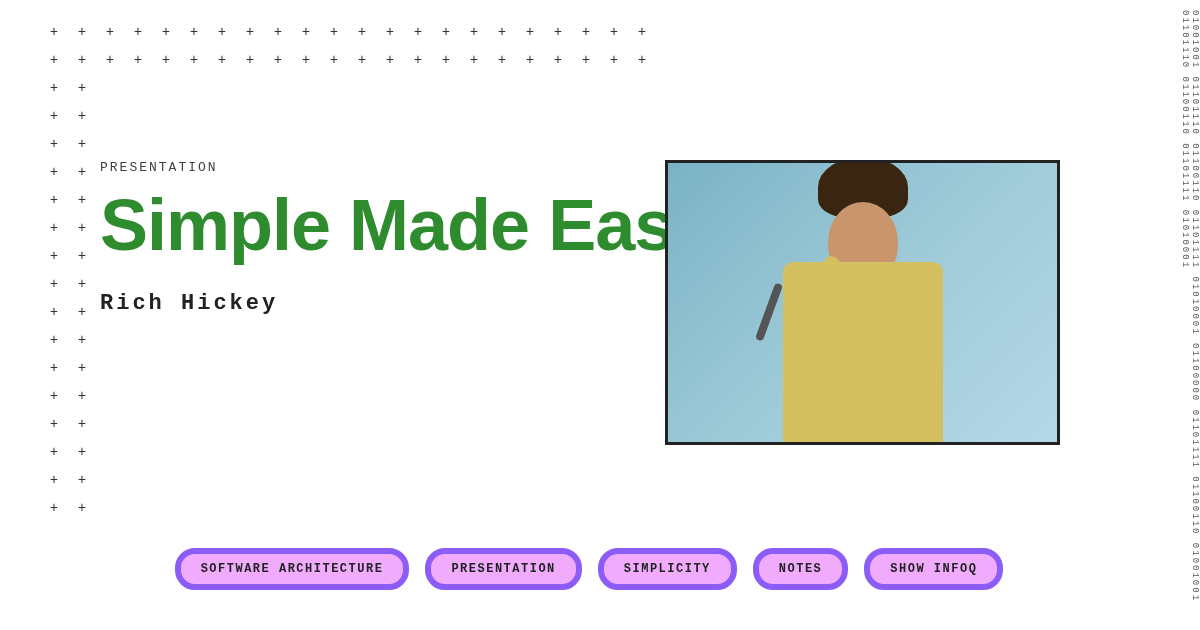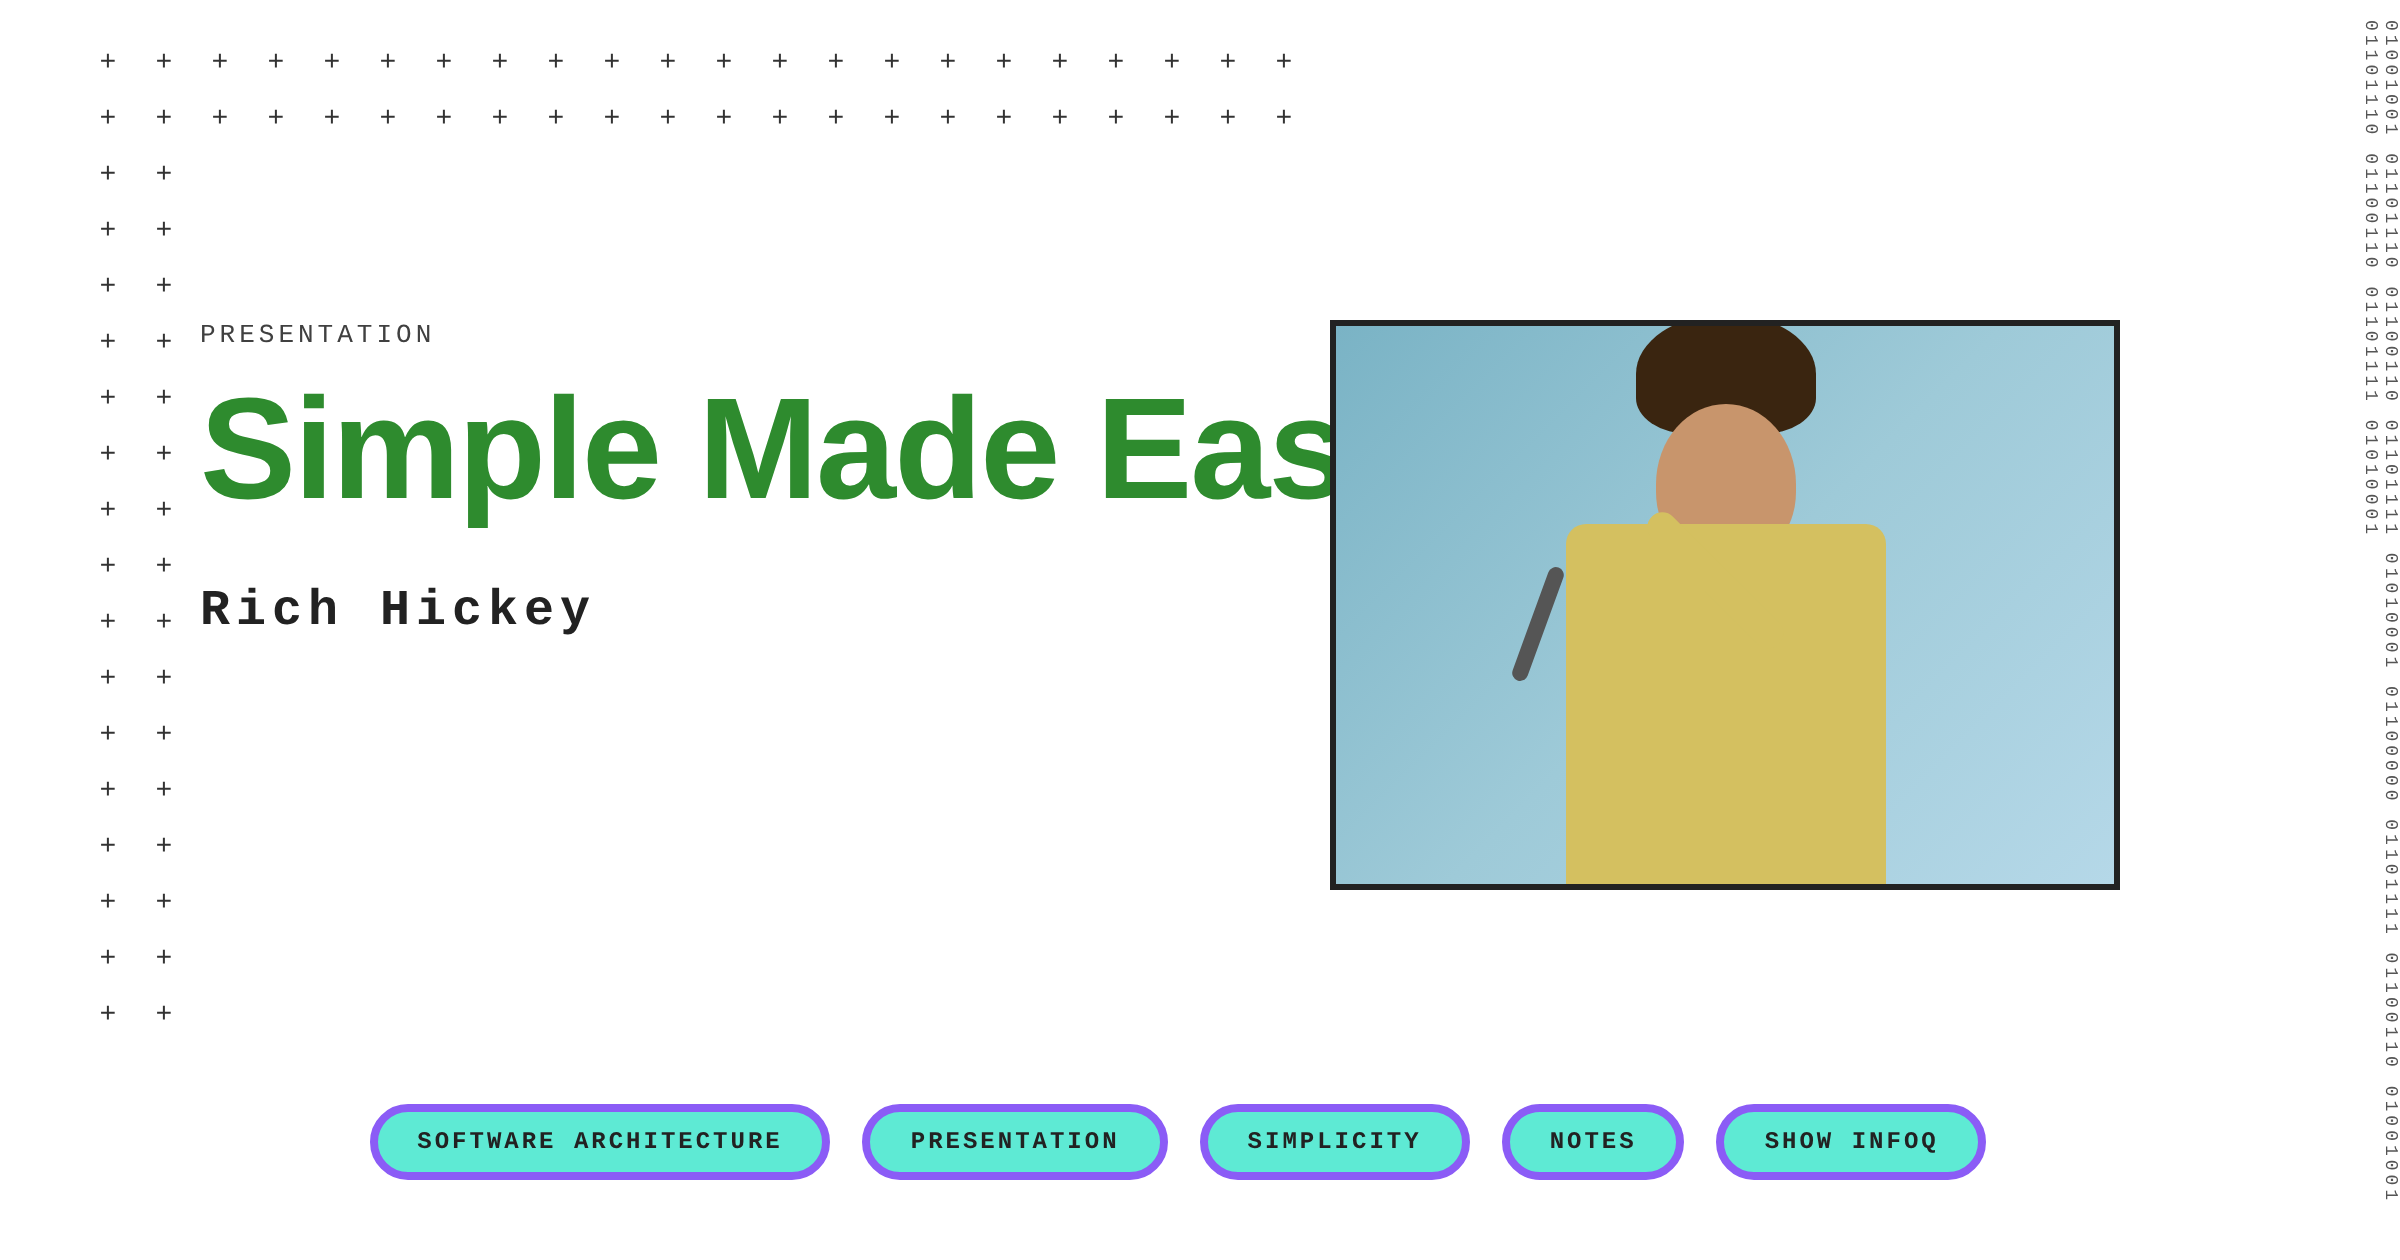--- a/index.html
+++ b/index.html
@@ -94,21 +94,21 @@
       font-size: 72px;
       font-weight: 800;
       color: #2e8b2e;
       line-height: 1.0;
       margin-bottom: 30px;
       font-family: Arial, Helvetica, sans-serif;
       letter-spacing: -1px;
     }
 
     .author {
-      font-size: 25px;
+      font-size: 22px;
       font-weight: 700;
       color: #222;
       letter-spacing: 3px;
       font-family: 'Courier New', Courier, monospace;
     }
 
     
     .thumbnail {
       position: absolute;
       top: 160px;
@@ -193,22 +193,22 @@
       position: absolute;
       bottom: 40px;
       left: 0;
       right: 22px;
       display: flex;
       justify-content: center;
       gap: 16px;
     }
 
     .tag {
-      background: #5eead4;
-      border: 4px solid #8b5cf6;
+      background: #f0abfc;
+      border: 6px solid #8b5cf6;
       border-radius: 20px;
       padding: 8px 20px;
       font-size: 12px;
       font-weight: 700;
       letter-spacing: 1.5px;
       color: #222;
       font-family: 'Courier New', Courier, monospace;
       cursor: pointer;
       white-space: nowrap;
     }

